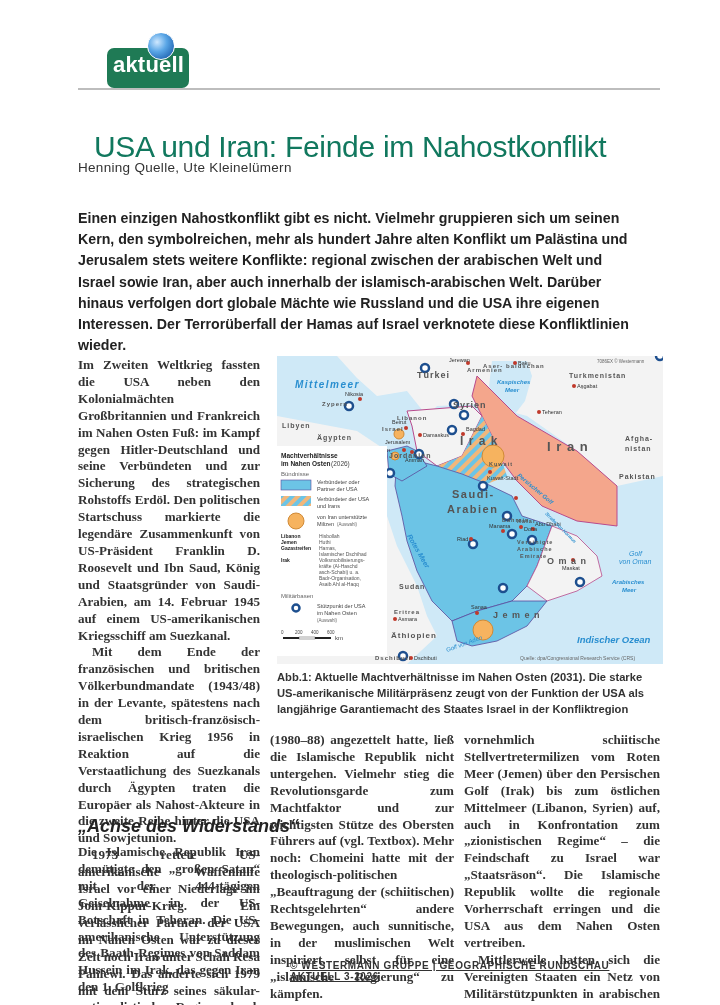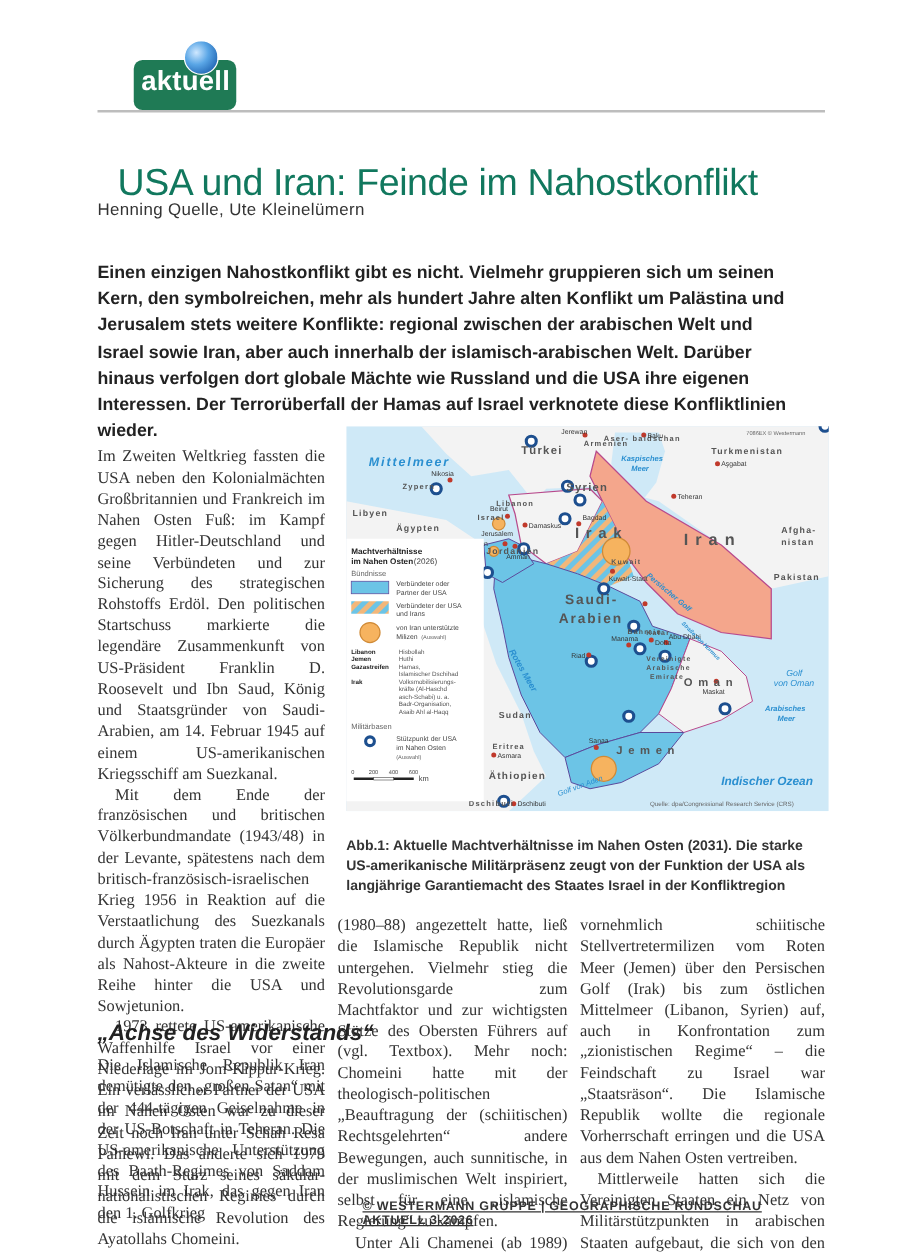--- a/index.html
+++ b/index.html
@@ -7,28 +7,28 @@
   .logo { position:absolute; left:59px; top:32px; width:82px; height:46px;margin-left:48px; }
   .logo-box { position:absolute; left:0; top:16px; width:82px; height:40px; background:#1f7a55; border-radius:7px; }
   .logo-text { position:absolute; left:6px; top:20px; color:#fff; font-weight:bold; font-size:22px; font-family:"Liberation Sans", sans-serif; letter-spacing:0.2px; }
   .logo-globe { position:absolute; left:40px; top:0; width:26px; height:26px; border-radius:50%;
     background: radial-gradient(circle at 35% 35%, #cfe8ff 0%, #5aa6e6 40%, #1b5fae 85%); border:1px solid #fff; }
   .top-rule { position:absolute; left:78px; top:88px; width:582px; height:2px; background:#bdbdbd; }
   .title { position:absolute; left:78px; top:114px; font-size:30px; color:#11785e; font-family:"Liberation Sans", sans-serif; letter-spacing:-0.3px; margin:16px; font-weight:normal; }
   .authors { position:absolute; left:78px; top:160px; font-size:13.5px; color:#333; letter-spacing:0.3px; }
   .lead { position:absolute; left:78px; top:188px; width:560px; font-size:14.2px; line-height:21.2px; font-weight:bold; color:#222;margin-top:20px; }
   .col { position:absolute; font-family:"Liberation Serif", serif; font-size:13.1px; line-height:16.9px; color:#333; text-align:justify; hyphens:manual; }
-  .col p { margin:0; }
+  .col p { margin:0;font-weight:bold; }
   .col p.indent { text-indent:14px; }
   .col1 { left:78px; top:357px; width:182px; }
   .col1b { left:78px; top:844px; width:182px; }
   .col2 { left:270px; top:732px; width:184px; }
   .col3 { left:464px; top:732px; width:196px; }
   .subhead { position:absolute; left:78px; top:816px; font-family:"Liberation Sans", sans-serif; font-weight:bold; font-size:18px; color:#222;font-style:italic; }
-  .figure { position:absolute; left:277px; top:341px; width:386px; height:308px; }
+  .figure { position:absolute; left:277px; top:356px; width:386px; height:308px; }
   .caption { position:absolute; left:277px; top:670px; width:386px; font-size:11.2px; line-height:15.8px; font-weight:bold; color:#333; }
   .footer { position:absolute; left:290px; top:960px; width:370px; text-align:left; font-size:10px; font-weight:bold; letter-spacing:0.6px; color:#333;text-decoration:underline; }
   svg text { font-family:"Liberation Sans", sans-serif; }
 </style>
 </head>
 <body>
 
 <div class="logo">
   <div class="logo-box"></div>
   <div class="logo-globe"></div>

